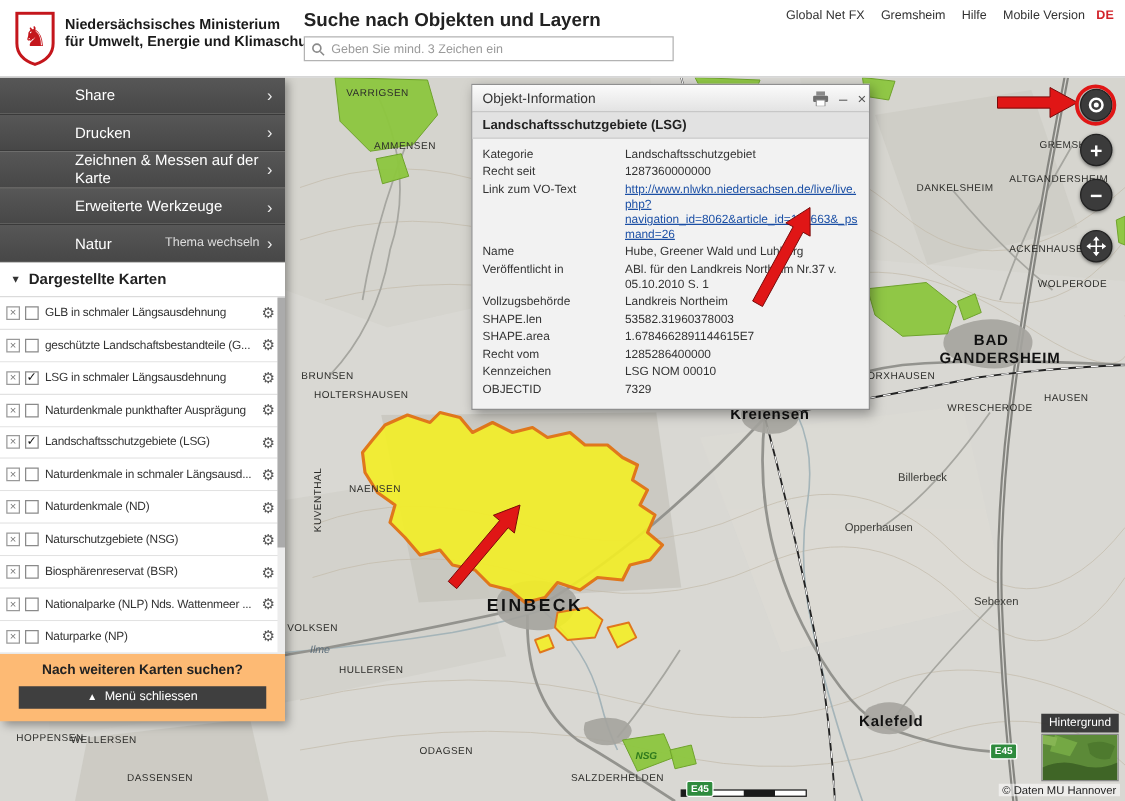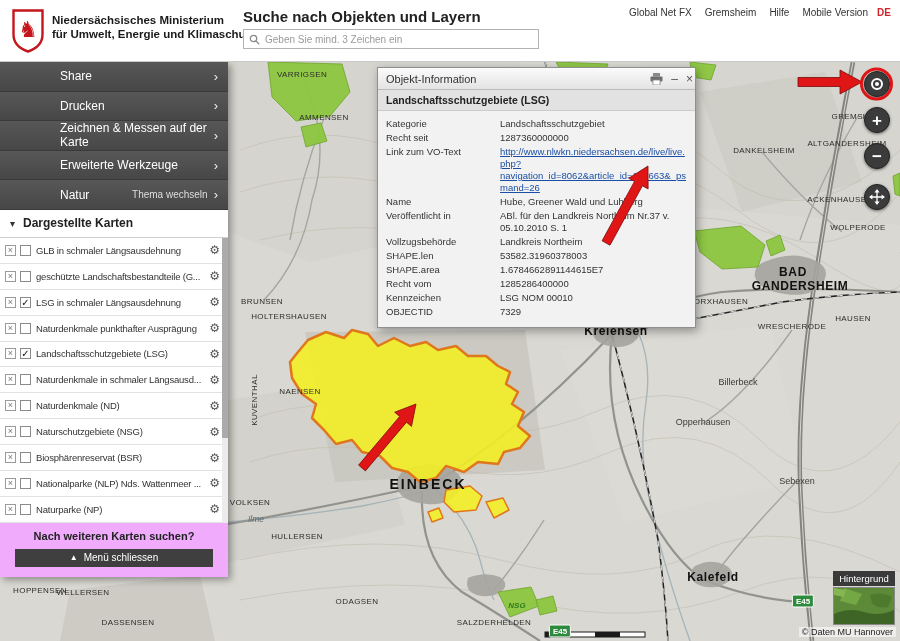--- a/index.html
+++ b/index.html
@@ -43,21 +43,21 @@
   .maps-header{height:28px;background:#fff;display:flex;align-items:center;padding:0 10px;font-size:12px;font-weight:bold;color:#222;gap:8px;border-bottom:1px solid #cfcfcf;cursor:pointer;}
   .maps-header .tri{font-size:10px;color:#333;}
   .layer-list{position:relative;background:#fff;}
   .layer-row{height:25.9px;display:flex;align-items:center;border-bottom:1px solid #e2e2e2;padding:0 8px 0 5px;background:#fff;}
   .rm{width:11px;height:11px;border:1px solid #9a9a9a;color:#777;font-size:9px;line-height:9px;text-align:center;margin-right:4px;flex:none;cursor:pointer;}
   .cb{width:11px;height:11px;border:1px solid #8a8a8a;background:#fff;margin-right:5px;flex:none;font-size:10px;line-height:10px;text-align:center;color:#111;cursor:pointer;}
   .ll{flex:1;font-size:9.5px;letter-spacing:-0.2px;color:#333;white-space:nowrap;overflow:hidden;cursor:pointer;}
   .gear{font-size:12px;color:#555;flex:none;margin-left:3px;cursor:pointer;}
   .scrollbar{position:absolute;right:0;top:0;width:6px;height:100%;background:#ececec;}
   .scroll-thumb{position:absolute;right:0;top:0;width:6px;height:200px;background:#ababab;}
-  .sidebar-bottom{background:#f0abfc;padding:7px 0 10px;text-align:center;}
+  .sidebar-bottom{background:#fdba74;padding:7px 0 10px;text-align:center;}
   .more-maps{font-size:11px;font-weight:bold;color:#222;cursor:pointer;}
   .close-menu{margin:7px auto 0;width:198px;height:18px;background:#3f3f3f;color:#fff;font-size:10px;
               display:flex;align-items:center;justify-content:center;gap:6px;cursor:pointer;}
   .close-menu .tri-up{font-size:8px;line-height:8px;}
 
   
   .popup{position:absolute;left:377px;top:67px;width:319px;background:#f2f2f2;border:1px solid #8f8f8f;z-index:30;box-shadow:2px 3px 9px rgba(0,0,0,.35);}
   .popup-titlebar{height:22px;background:linear-gradient(#fbfbfb,#e3e3e3);border-bottom:1px solid #bbb;display:flex;align-items:center;padding:0 2px 0 8px;}
   .popup-title{flex:1;font-size:11px;color:#333;}
   .win-icon{margin-left:8px;color:#555;font-size:12px;line-height:12px;cursor:pointer;display:flex;align-items:center;}

